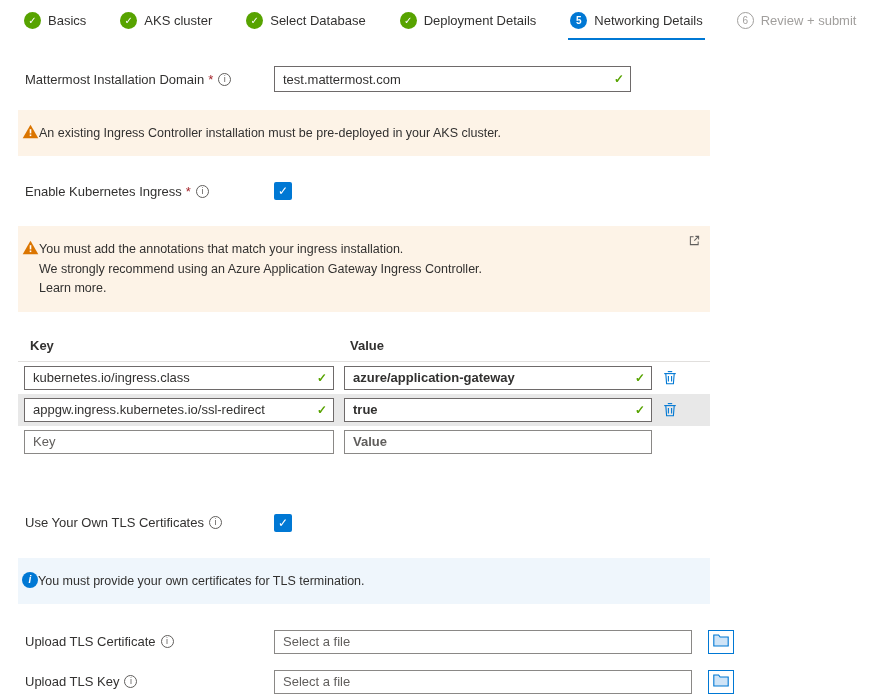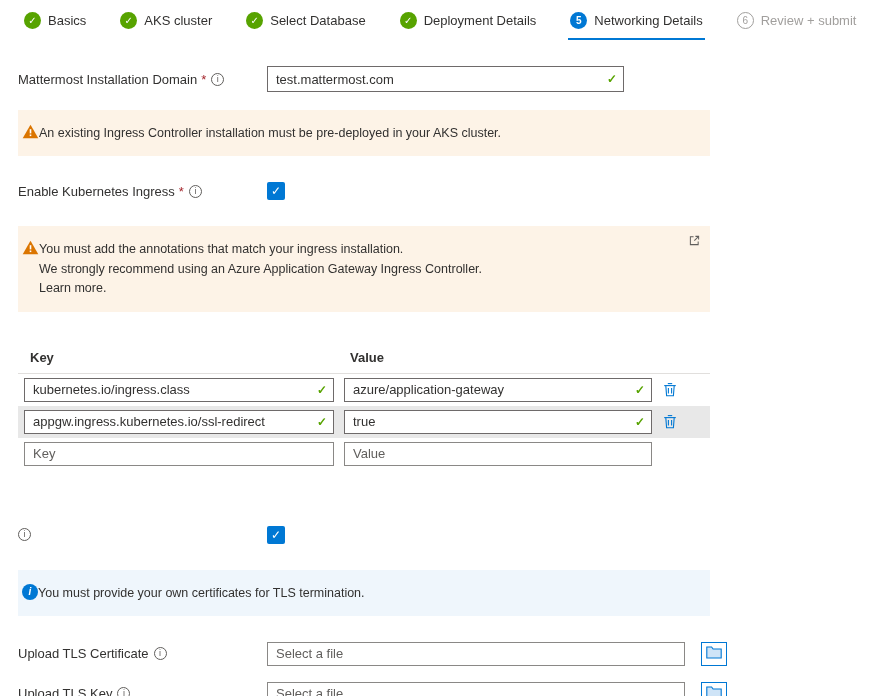--- a/index.html
+++ b/index.html
@@ -22,42 +22,42 @@
     display:flex; align-items:center; justify-content:center;
     font-size:10px; line-height:1;
   }
   .step.done .circle { background:var(--success,#57a300); color:#fff; font-size:10px; }
   .step.active .circle { background:var(--accent,#0078d4); color:#fff; font-weight:bold; }
   .step.disabled .circle { background:#fff; border:1px solid var(--muted,#a19f9d); color:var(--muted,#a19f9d); }
 
   
   .content { padding:10px 0 0 18px; }
   .form-row { display:flex; align-items:center; margin-top:16px; }
-  .label-group { display:flex; align-items:center; gap:5px; width:249px; flex-shrink:0; }
+  .label-group { display:flex; align-items:center; gap:5px; width:249px; flex-shrink:0;margin-left:7px; }
   .req { color:var(--required,#a4262c); margin-left:-1px; }
   .info-icon {
     width:13px; height:13px; border-radius:50%;
     border:1px solid #605e5c; color:#605e5c;
     font-size:9px; line-height:1; display:flex; align-items:center; justify-content:center;
     cursor:pointer; flex-shrink:0;
   }
 
   .input-wrap { position:relative; display:inline-block; }
   .input-wrap input {
     height:26px; width:357px; border:1px solid #6e6a6a; background:#fff;
     font-family:"Liberation Sans",sans-serif; font-size:13px; color:#323130;
     padding:0 24px 0 8px; outline:none;
   }
   .input-wrap input::placeholder { color:#605e5c; }
   .input-wrap .check {
     position:absolute; right:7px; top:50%; transform:translateY(-50%);
     color:var(--success,#57a300); font-size:12px; font-weight:bold; pointer-events:none;
   }
   .input-wrap.small input { width:310px; height:24px; }
-  .input-wrap.small.val input { width:308px; }
+  .input-wrap.small.val input { width:308px;font-weight:bold; }
   .input-wrap.empty input { border-color:#8a8886; padding-right:8px; }
   .input-wrap.file input { width:418px; height:24px; border-color:#8a8886; padding-right:8px; }
 
   
   .banner {
     width:692px; display:flex; align-items:flex-start; gap:0;
     padding:13px 4px; margin-top:18px; position:relative;
   }
   .banner.warning { background:var(--warning_bg,#fdf3e7); }
   .banner.info { background:var(--info_bg,#eff6fc); }
@@ -76,21 +76,21 @@
   .learn-more { cursor:pointer; }
 
   
   .checkbox {
     width:18px; height:18px; border-radius:2px; background:var(--accent,#0078d4);
     color:#fff; display:flex; align-items:center; justify-content:center;
     font-size:12px; cursor:pointer;
   }
 
   
-  .kv-table { width:692px; margin-top:38px; }
+  .kv-table { width:692px; margin-top:26px; }
   .kv-header { display:flex; padding:0 0 8px 12px; border-bottom:1px solid #e1dfdd; }
   .kv-h { font-weight:bold; }
   .kv-h.key { width:320px; }
   .kv-row { display:flex; align-items:center; padding:4px 6px; }
   .kv-row.highlight { background:var(--row_highlight,#e8e8e8); }
   .kv-gap { width:10px; flex-shrink:0; }
   .trash { margin-left:11px; cursor:pointer; display:flex; align-items:center; }
   .trash path { stroke:var(--accent,#0078d4); fill:none; stroke-width:1.1; }
 
   
@@ -257,20 +257,21 @@
       </div>
       <span class="kv-gap"></span>
       <div class="input-wrap small val empty">
         <input type="text" placeholder="Value" style="">
       </div>
     </div>
   </div>
 
   <div class="form-row gap-lg">
     <div class="label-group">
+      <span>Use Your Own TLS Certificates</span>
       <span class="info-icon">i</span>
     </div>
     <span class="checkbox">
         <span>✓</span>
       </span>
   </div>
 
   <div class="banner info gap-md">
     <span class="info-badge">i</span>
     <div class="banner-text">You must provide your own certificates for TLS termination.</div>

